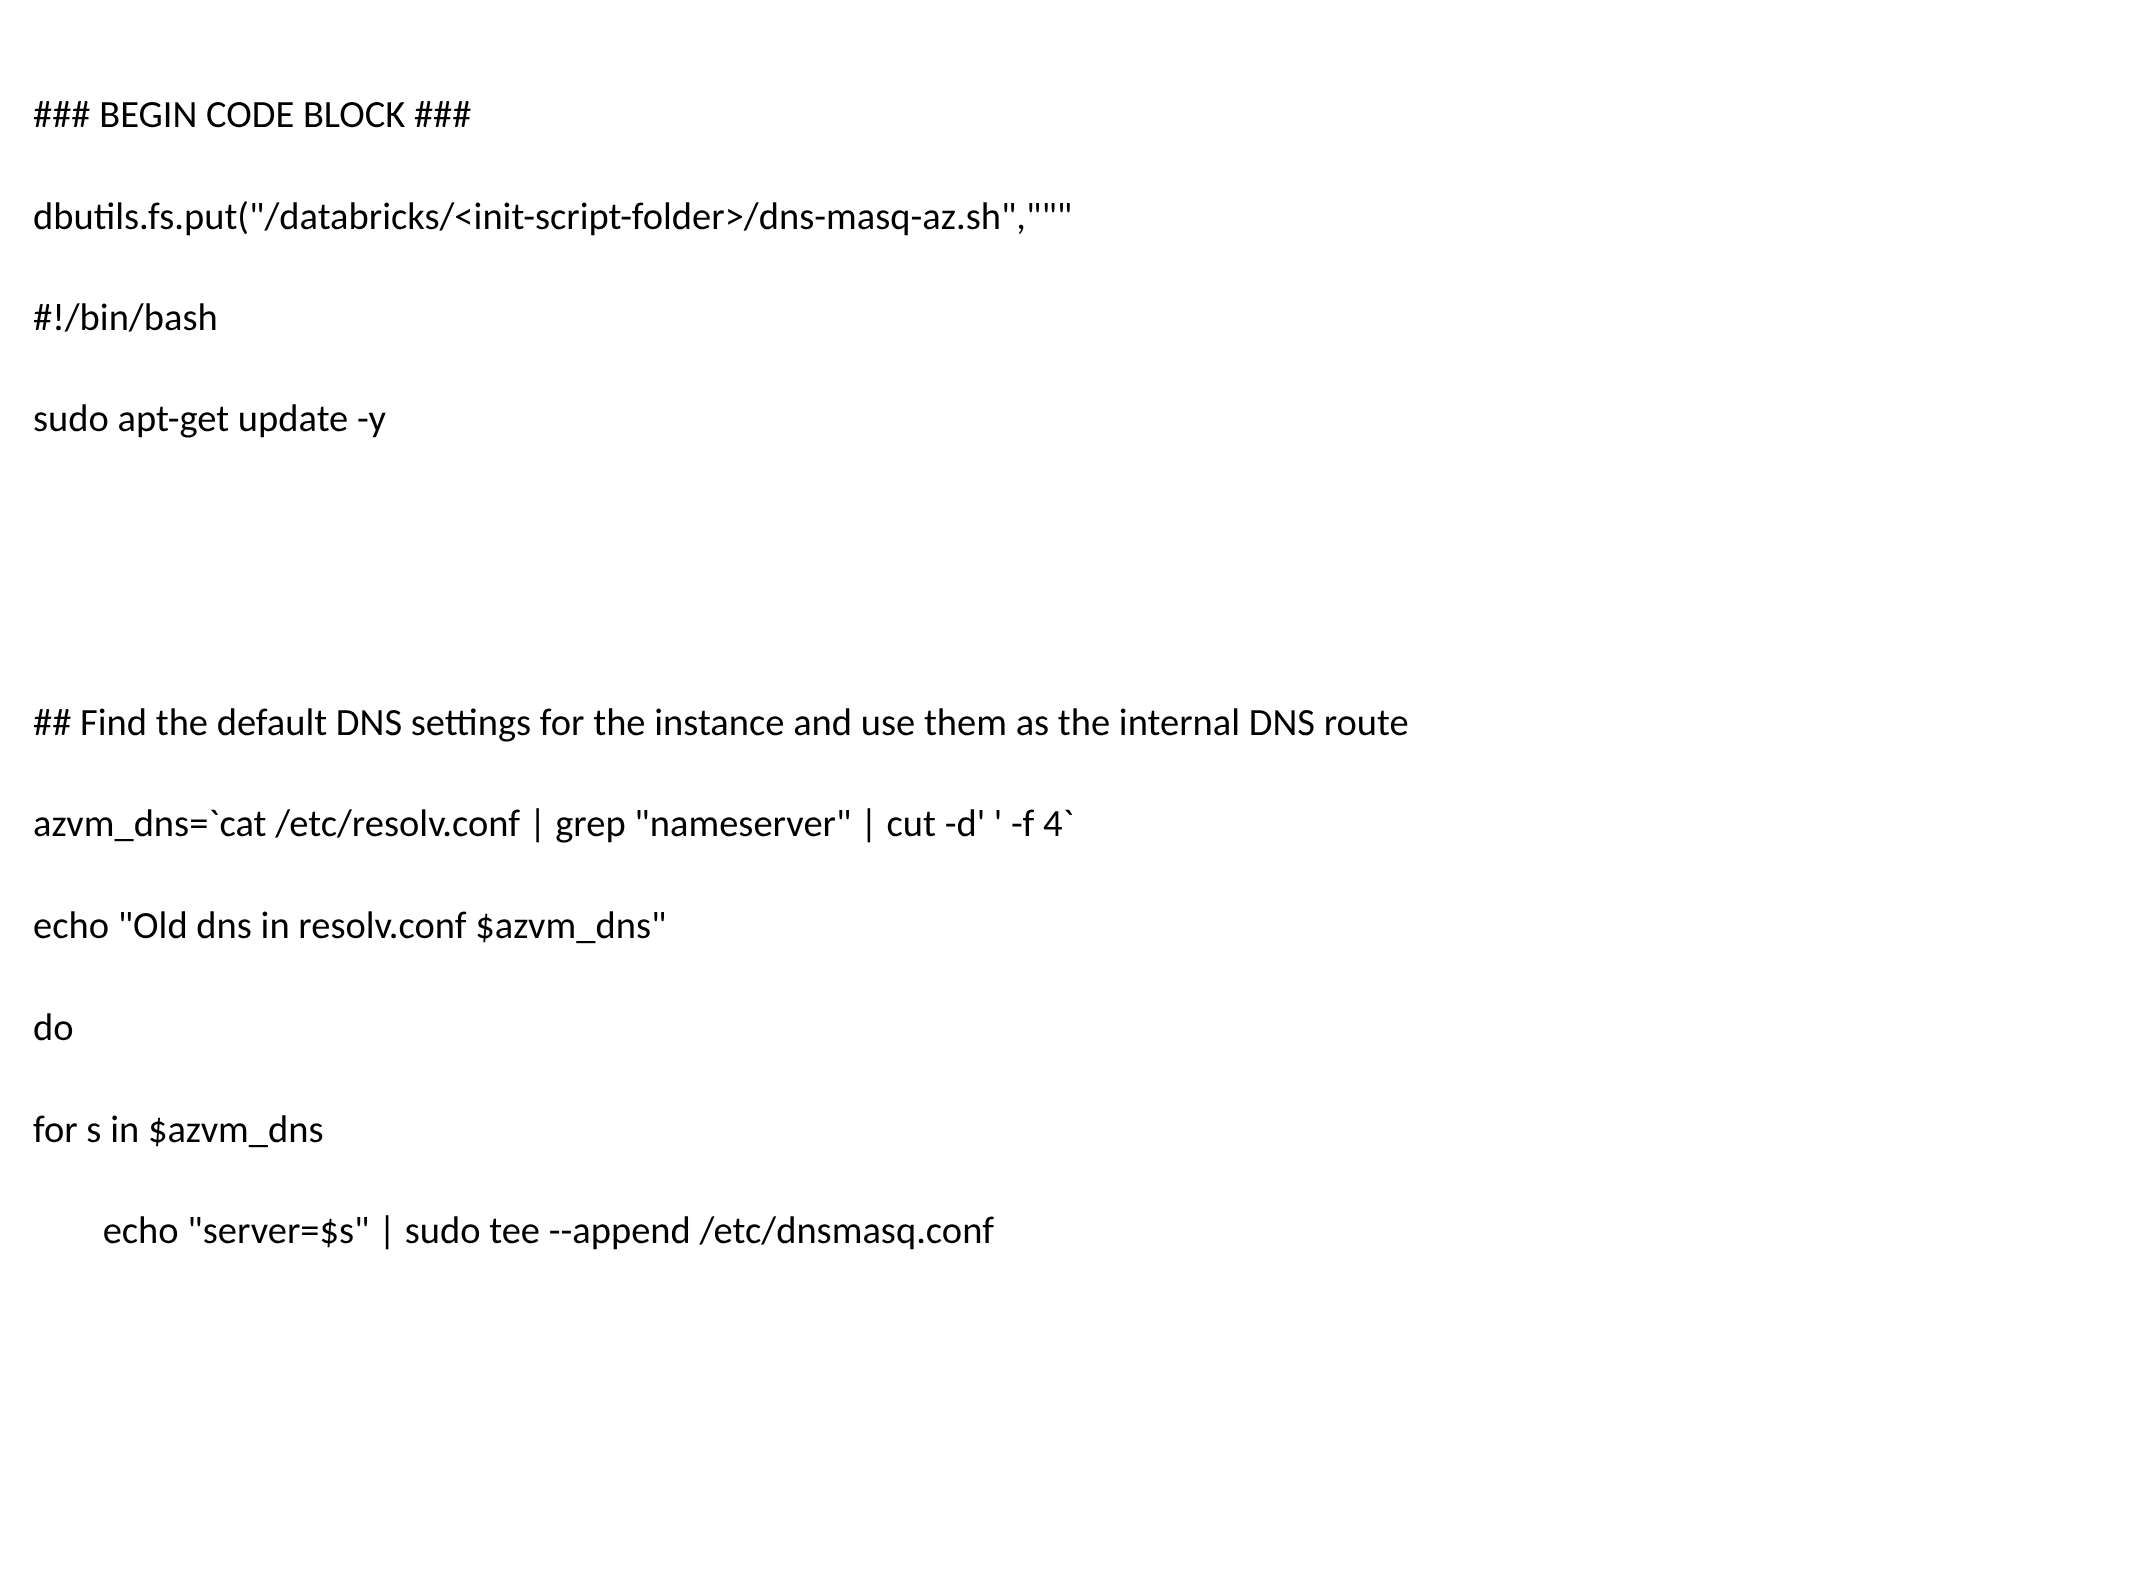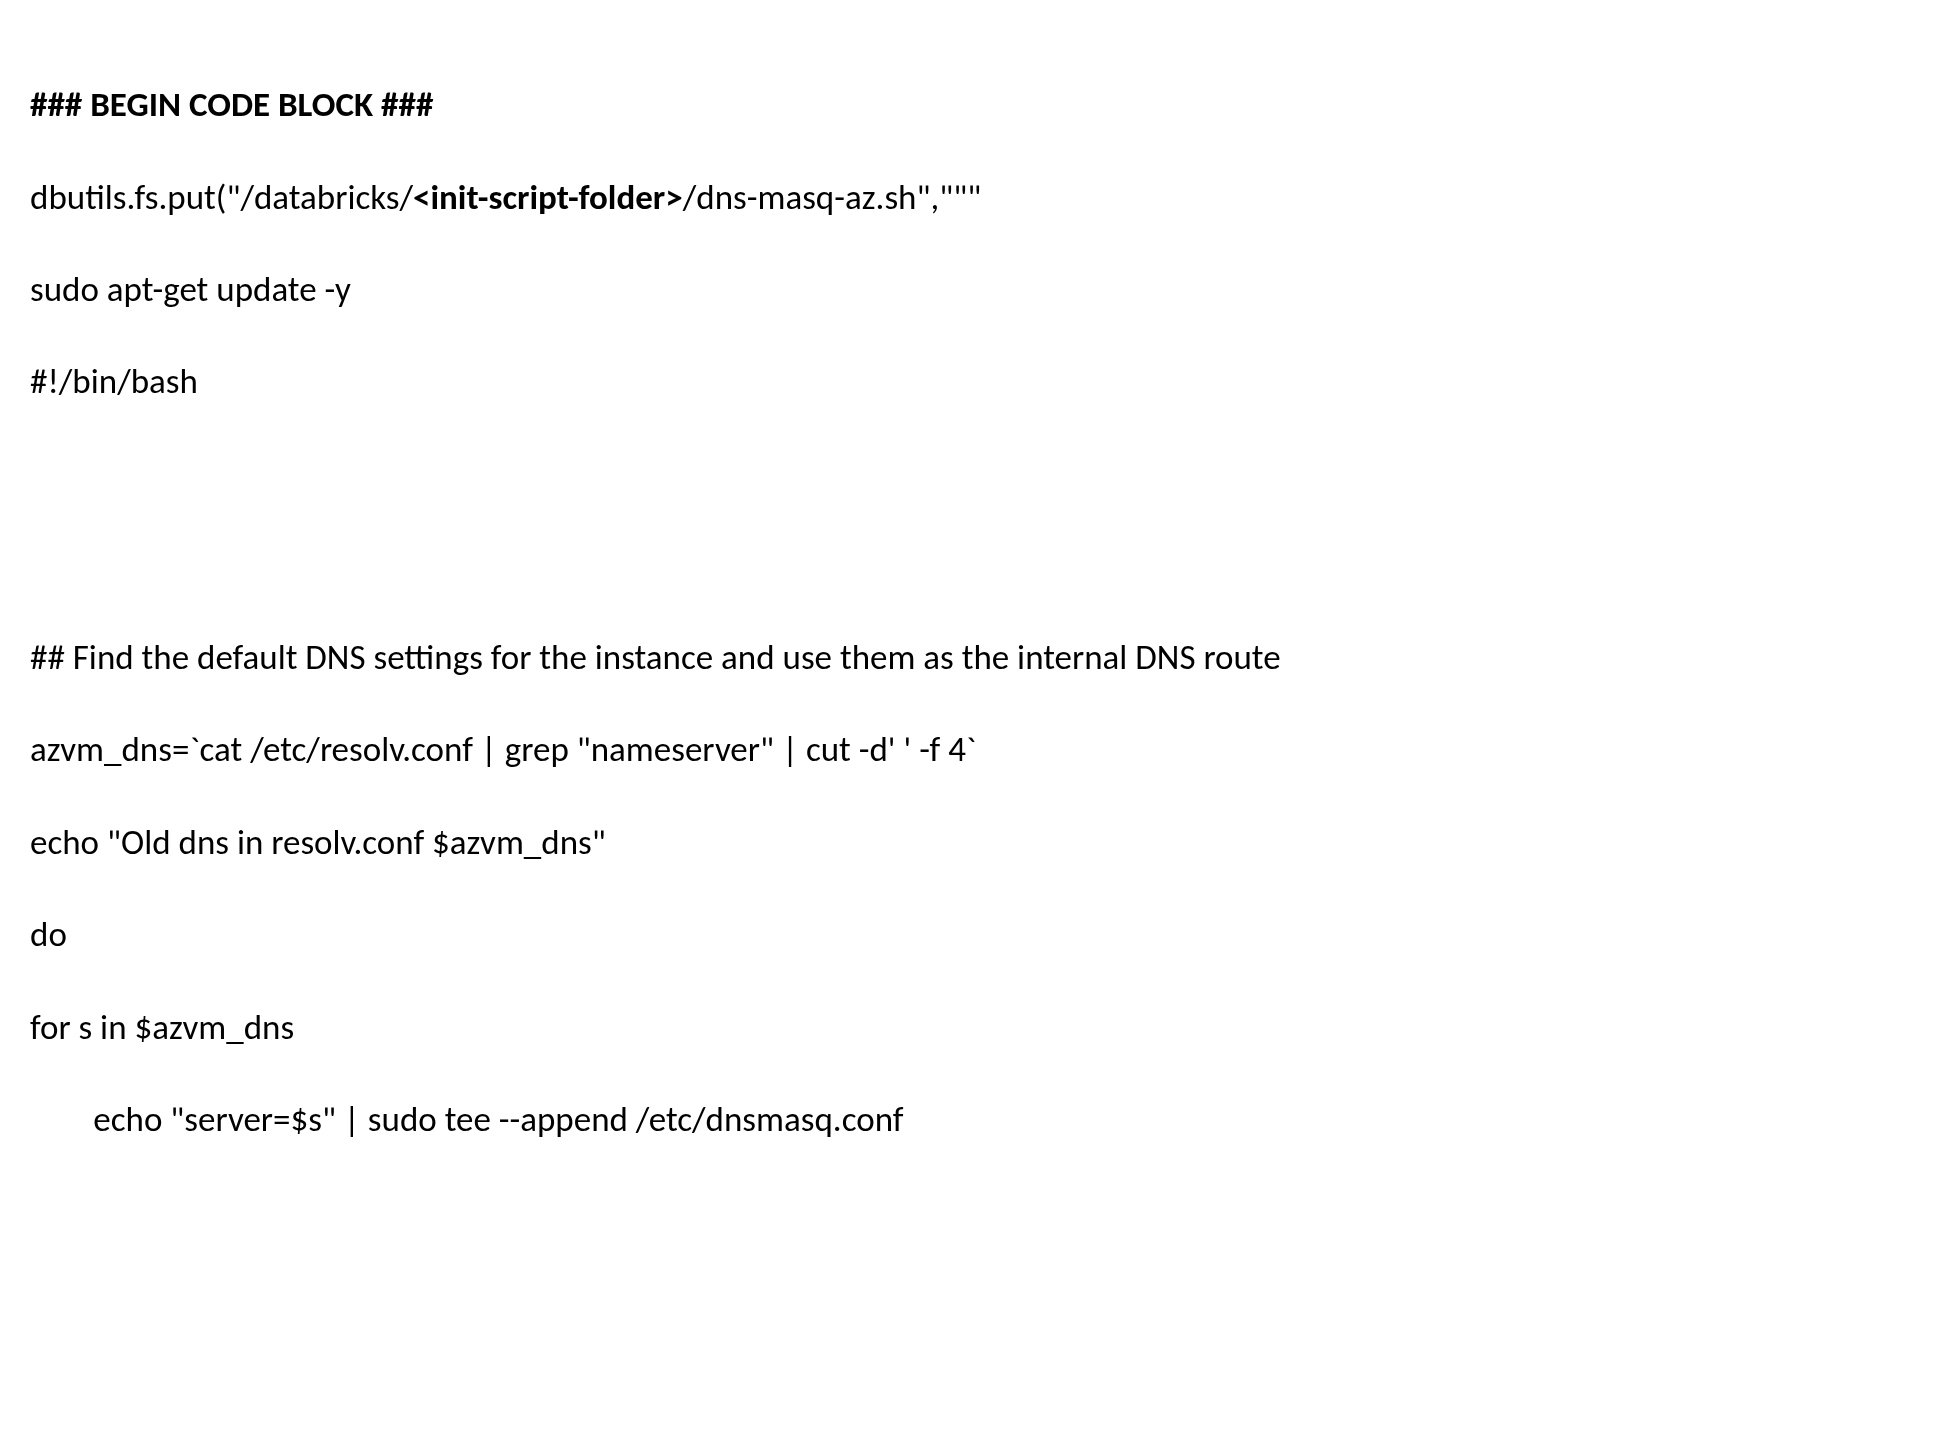--- a/index.html
+++ b/index.html
@@ -14,39 +14,39 @@
       line-height: 1.32;
       color: #000000;
       padding: 35px 30px;
       width: 1945px;
     }
     .code-block {
       white-space: pre-wrap;
       word-wrap: break-word;
     }
     .bold {
-      font-weight: bold;
+      font-weight: normal;
     }
     .line {
       display: block;
       min-height: 1.3em;
     }
     .blank-line {
       display: block;
       height: 1.3em;
     }
   </style>
 </head>
 <body>
 
 <div class="code-block">
 <span class="line bold">### BEGIN CODE BLOCK ###</span>
 <span class="line"><span>dbutils.fs.put("/databricks/</span><span class="bold">&lt;init-script-folder&gt;</span><span>/dns-masq-az.sh","""</span></span>
+<span class="line">#!/bin/bash</span>
 <span class="line">sudo apt-get update -y</span>
-<span class="line">#!/bin/bash</span>
 <span class="blank-line"></span>
 <span class="blank-line"></span>
 <span class="line">## Find the default DNS settings for the instance and use them as the internal DNS route</span>
 <span class="line">azvm_dns=`cat /etc/resolv.conf | grep "nameserver" | cut -d' ' -f 4`</span>
 <span class="line">echo "Old dns in resolv.conf $azvm_dns"</span>
 <span class="line">do</span>
 <span class="line">for s in $azvm_dns</span>
 <span class="line">        echo "server=$s" | sudo tee --append /etc/dnsmasq.conf</span>
 
 

